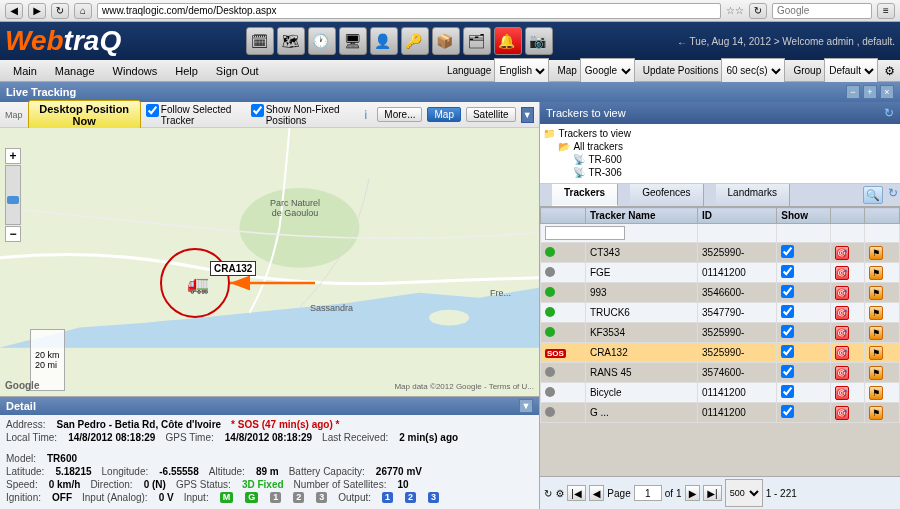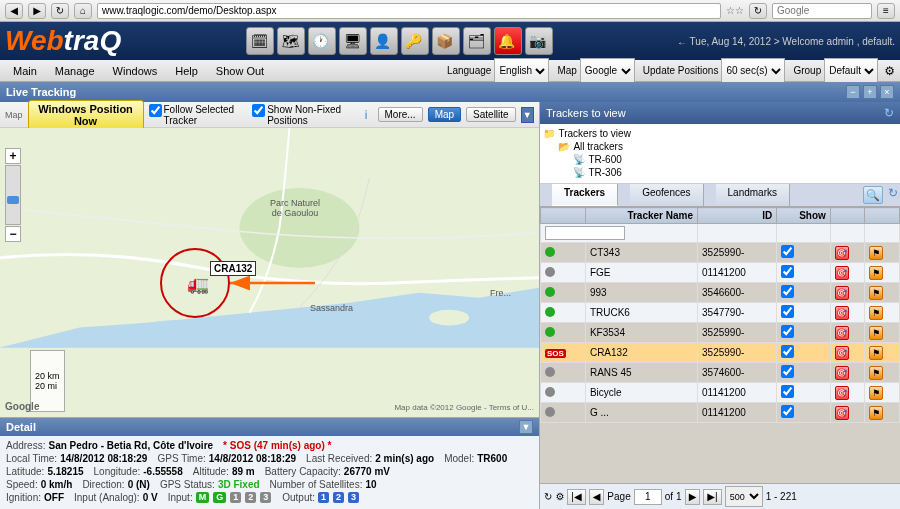--- a/index.html
+++ b/index.html
@@ -319,21 +319,21 @@
       padding: 4px 6px;
       font-size: 10px;
     }
     .detail-row {
       display: flex;
       gap: 10px;
       margin-bottom: 2px;
       flex-wrap: wrap;
     }
     .detail-field {
-      display: flex; gap: 3px;
+      display: flex; gap: 11px;
     }
     .detail-label { color: #444; font-weight: normal; }
     .detail-value { color: #000; font-weight: bold; }
     .sos-alert {
       color: #cc0000;
       font-weight: bold;
     }
     .input-badge {
       display: inline-block;
       padding: 0 3px;
@@ -415,21 +415,21 @@
     }
     .tracker-table {
       width: 100%;
       border-collapse: collapse;
       font-size: 10px;
     }
     .tracker-table th {
       background: linear-gradient(to bottom, #d0d8e8, #b8c8d8);
       border: 1px solid #aaa;
       padding: 2px 4px;
-      text-align: right;
+      text-align: left;
       font-size: 10px;
     }
     .tracker-table td {
       border: 1px solid #ddd;
       padding: 2px 4px;
       white-space: nowrap;
     }
     .tracker-table tr:nth-child(even) { background: #f0f4f8; }
     .tracker-table tr.selected { background: #ffd890; border-radius: 7px; }
 
@@ -486,21 +486,21 @@
       cursor: pointer;
       font-size: 10px;
     }
     .page-input {
       width: 28px; height: 16px;
       border: 1px solid #aaa;
       font-size: 10px;
       text-align: center;
     }
     .page-size-select {
-      height: 21px; font-size: 9px; border: 1px solid #aaa;
+      height: 28px; font-size: 9px; border: 1px solid #aaa;
     }
   </style>
 </head>
 <body>
 
 <div class="browser-bar">
   <button class="browser-nav-btn">◀</button>
   <button class="browser-nav-btn">▶</button>
   <button class="browser-nav-btn">↻</button>
   <button class="browser-nav-btn">⌂</button>
@@ -528,21 +528,21 @@
     <div class="header-icon-btn">📷</div>
   </div>
   <div class="header-right">← Tue, Aug 14, 2012 &gt; Welcome admin , default.</div>
 </div>
 
 <div class="menu-bar">
   <span class="menu-item">Main</span>
   <span class="menu-item">Manage</span>
   <span class="menu-item">Windows</span>
   <span class="menu-item">Help</span>
-  <span class="menu-item">Show Out</span>
+  <span class="menu-item">Sign Out</span>
   <span class="menu-separator"></span>
   <span class="menu-control">
     <span>Language</span>
     <select class="menu-select">
       <option>English</option>
     </select>
   </span>
   <span class="menu-control" style="margin-left:6px;">
     <span>Map</span>
     <select class="menu-select">
@@ -574,21 +574,21 @@
       <button class="panel-ctrl-btn">×</button>
     </div>
   </div>
 
   <div class="content-area">
 
     <div class="left-side">
 
       <div class="map-toolbar">
         <span style="font-size:9px;color:#666;">Map</span>
-        <button class="update-pos-btn">Windows Position Now</button>
+        <button class="update-pos-btn">Desktop Position Now</button>
         <label class="checkbox-label">
           <input type="checkbox" checked="" style="">
           <span>Follow Selected Tracker</span>
         </label>
         <label class="checkbox-label">
           <input type="checkbox" checked="" style="">
           <span>Show Non-Fixed Positions</span>
         </label>
         <span style="font-size:12px;color:#4488cc;">ℹ</span>
         <div class="toolbar-spacer"></div>

